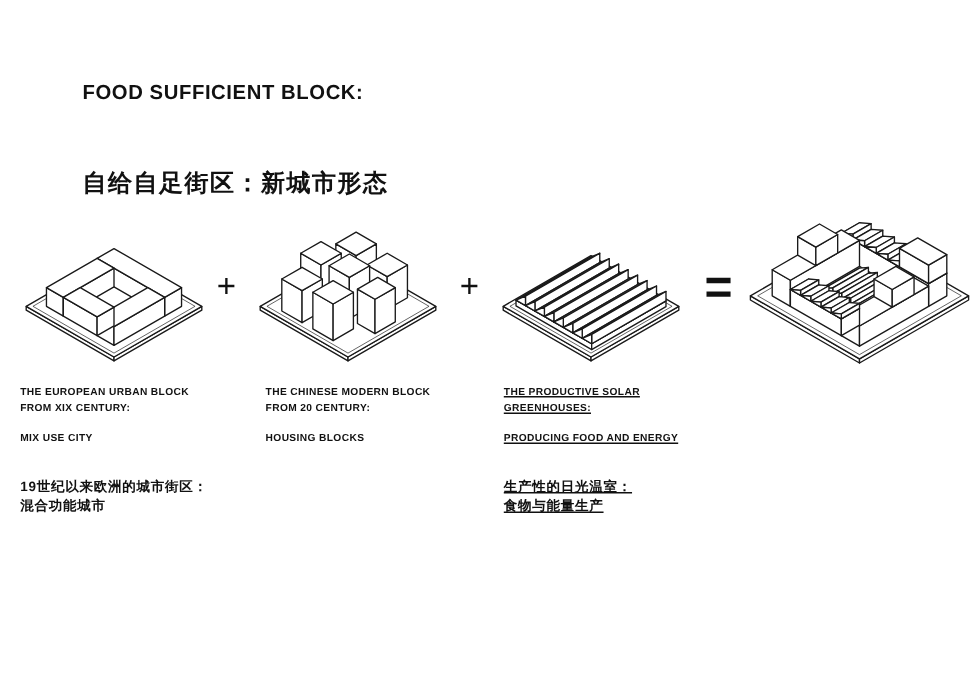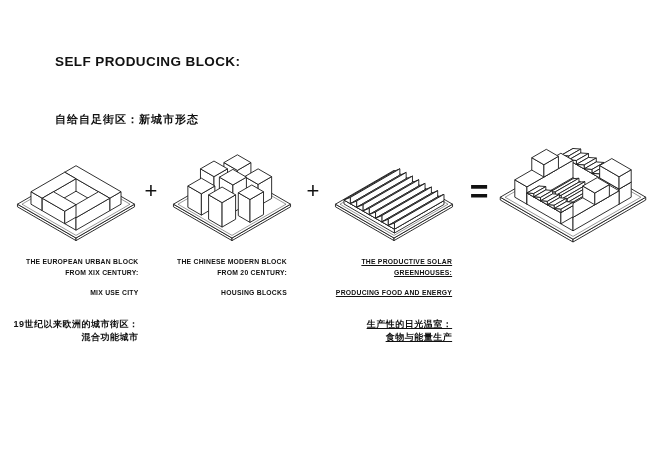--- a/index.html
+++ b/index.html
@@ -2,48 +2,48 @@
 <html><head>
 <meta charset="utf-8">
 <style>
   html,body{margin:0;padding:0;background:#ffffff;}
   body{width:650px;height:460px;overflow:hidden;
        font-family:"Liberation Sans","DejaVu Sans",sans-serif;color:#111;}
   .canvas{position:relative;width:650px;height:460px;background:#ffffff;}
 
   .title-block{position:absolute;left:55px;top:52px;}
   .title-line{font-size:13.5px;font-weight:700;letter-spacing:.4px;line-height:1.45;}
-  .subtitle-zh{position:absolute;left:55px;top:112px;font-size:11px;font-weight:700;letter-spacing:1px;}
+  .subtitle-zh{position:absolute;left:55px;top:112px;font-size:16px;font-weight:700;letter-spacing:1px;}
 
   .diagram-row{position:absolute;left:12px;top:136px;display:flex;align-items:flex-start;}
   .col{display:flex;flex-direction:column;align-items:center;}
   .col-1{width:128px;}
   .col-2{width:140px;}
   .col-3{width:140px;text-decoration:underline;}
   .col-4{width:158px;}
   .fig{height:110px;display:flex;align-items:flex-end;justify-content:center;}
   .fig svg{display:block;flex-shrink:0;}
   .op{height:110px;display:flex;align-items:center;justify-content:center;}
   .op-plus{width:22px;font-size:22px;font-weight:400;}
   .op-eq{width:30px;font-size:32px;font-weight:700;transform:scaleY(1.05);}
 
-  .labels{margin-top:10px;text-align:right;}
+  .labels{margin-top:10px;text-align:left;}
   .lbl-en{font-size:6.8px;font-weight:700;letter-spacing:.25px;line-height:1.65;}
   .lbl-desc{margin-top:9px;}
   .lbl-zh{font-size:9px;font-weight:700;letter-spacing:.5px;}
   .lbl-zh .zh-line{}
   .lbl-zh .zh-line:first-child{margin-top:19px;}
 </style>
 </head>
 <body>
 
 <div class="canvas">
 
   <div class="title-block">
-    <div class="title-line">SELF PRODUCING BLOCK:</div>
+    <div class="title-line">FOOD SUFFICIENT BLOCK:</div>
   </div>
   <div class="subtitle-zh">自给自足街区：新城市形态</div>
 
   <div class="diagram-row">
 
     <div class="col col-1">
       <div class="fig">
         <svg id="svg-european" width="150" height="95" viewBox="0 0 150 95">
             <g transform="translate(75,22)">
               <polygon points="-58.54,31.20 0.00,65.00 0.00,67.60 -58.54,33.80" fill="#ffffff" stroke="#1a1a1a" stroke-width="0.9" stroke-linejoin="round"></polygon>

